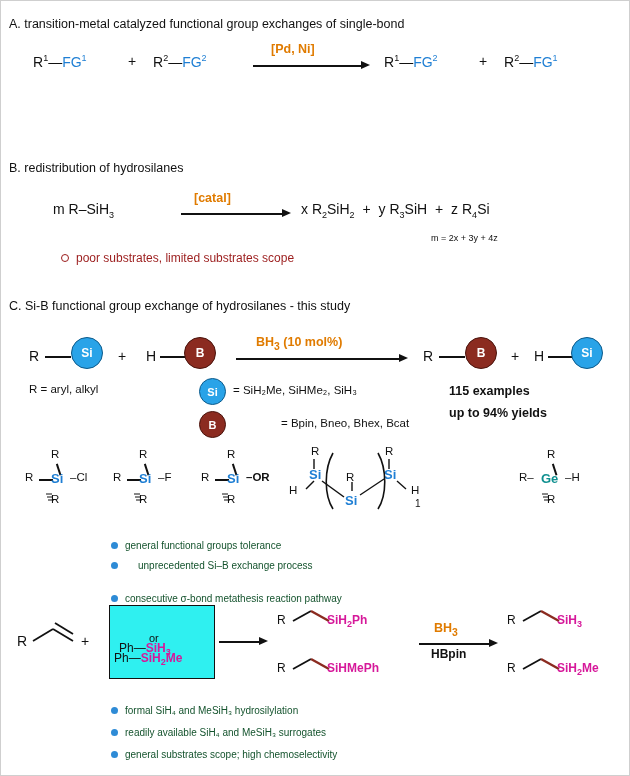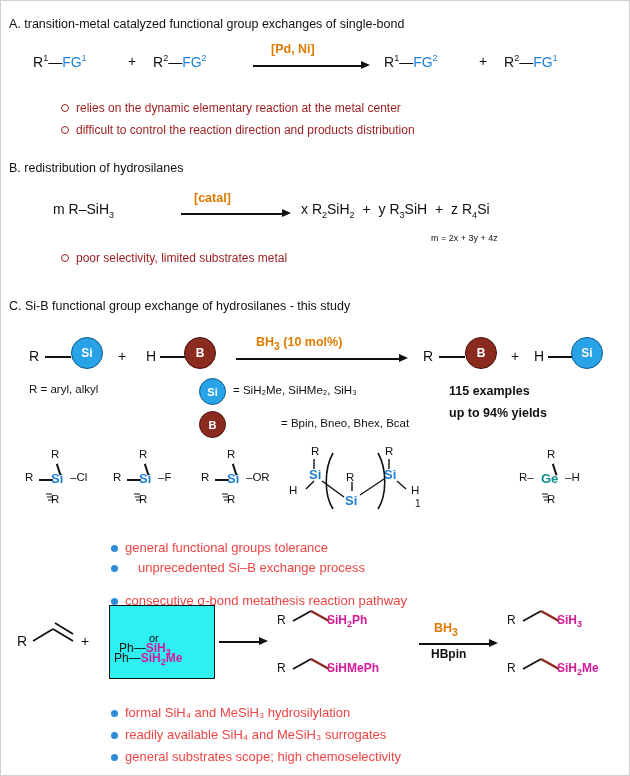--- a/index.html
+++ b/index.html
@@ -11,21 +11,21 @@
     position:relative;
     overflow:hidden;
   }
   .page{position:absolute;inset:0;border:1px solid #cfcfcf;box-sizing:border-box;}
   .abs{position:absolute;}
   .sec-title{font-size:12.5px;color:#111;font-weight:400;white-space:nowrap;}
   .bullet-row{display:flex;align-items:baseline;gap:7px;white-space:nowrap;}
   .dot-red{width:6px;height:6px;border:1.6px solid #9b1c1c;border-radius:50%;display:inline-block;flex:0 0 auto;}
   .dot-blue{width:7px;height:7px;background:#2e8bd6;border-radius:50%;display:inline-block;flex:0 0 auto;}
   .red-txt{color:#9b1c1c;font-size:12px;}
-  .blue-txt{color:#ef4444;font-size:13px;}
+  .blue-txt{color:#14532d;font-size:10px;}
   .eq{font-size:14px;color:#111;white-space:nowrap;}
   .eq sup{font-size:9px;}
   .eq sub{font-size:9px;}
   .blue{color:#1f7fd4;}
   .arrow-head{position:absolute;width:0;height:0;border-left:9px solid #111;border-top:4.5px solid transparent;border-bottom:4.5px solid transparent;}
   .orange{color:#e07b00;font-weight:bold;font-size:12.5px;white-space:nowrap;}
   .small-note{font-size:9px;color:#111;white-space:nowrap;}
   .circ{border-radius:50%;display:flex;align-items:center;justify-content:center;color:#fff;font-size:12px;font-weight:bold;}
   .circ-blue{background:#29a3e8;border:1.6px solid #0d5a8a;}
   .circ-dark{background:#8b2b20;border:1.6px solid #4a140d;}
@@ -59,28 +59,20 @@
   <div class="abs arrow-head" style="left:360px;top:60px;"></div>
 
   <div class="abs eq" style="left:383px;top:52px;">
     <span>R</span><sup>1</sup><span>—</span><span class="blue">FG</span><sup class="blue">2</sup>
   </div>
   <div class="abs eq" style="left:478px;top:52px;">+</div>
   <div class="abs eq" style="left:503px;top:52px;">
     <span>R</span><sup>2</sup><span>—</span><span class="blue">FG</span><sup class="blue">1</sup>
   </div>
 
-  <div class="abs bullet-row" style="left:60px;top:100px;">
-    <span class="dot-red"></span>
-    <span class="red-txt">relies on the dynamic elementary reaction at the metal center</span>
-  </div>
-  <div class="abs bullet-row" style="left:60px;top:122px;">
-    <span class="dot-red"></span>
-    <span class="red-txt">difficult to control the reaction direction and products distribution</span>
-  </div>
 
   <div class="abs sec-title" style="left:8px;top:160px;">B. redistribution of hydrosilanes</div>
 
   <div class="abs eq" style="left:52px;top:200px;">
     <span>m  R–SiH</span><sub>3</sub>
   </div>
 
   <div class="abs orange" style="left:193px;top:190px;text-align:center;">[catal]</div>
   <div class="abs hline" style="left:180px;top:212px;width:103px;"></div>
   <div class="abs arrow-head" style="left:281px;top:208px;"></div>
@@ -89,21 +81,21 @@
     <span>x R</span><sub>2</sub><span>SiH</span><sub>2</sub>
     <span style="padding:0 4px;">+</span>
     <span>y R</span><sub>3</sub><span>SiH</span>
     <span style="padding:0 4px;">+</span>
     <span>z R</span><sub>4</sub><span>Si</span>
   </div>
   <div class="abs small-note" style="left:430px;top:232px;">m = 2x + 3y + 4z</div>
 
   <div class="abs bullet-row" style="left:60px;top:250px;">
     <span class="dot-red"></span>
-    <span class="red-txt">poor selectivity, limited substrates metal</span>
+    <span class="red-txt">poor substrates, limited substrates scope</span>
   </div>
 
   <div class="abs sec-title" style="left:8px;top:298px;">C. Si-B functional group exchange of hydrosilanes - this study</div>
 
   <div class="abs eq" style="left:28px;top:347px;">R</div>
   <div class="abs bond" style="left:44px;top:355px;width:26px;"></div>
   <div class="abs circ circ-blue" style="left:70px;top:336px;width:30px;height:30px;">
     <span>Si</span>
   </div>
   <div class="abs eq" style="left:117px;top:347px;">+</div>
@@ -174,21 +166,21 @@
         <line x1="2" y1="4" x2="8" y2="4" stroke="#111" stroke-width="1"></line>
         <line x1="3" y1="7" x2="9" y2="7" stroke="#111" stroke-width="1"></line>
       </svg>
   </div>
 
   <div class="abs struct" style="left:226px;top:447px;">R</div>
   <div class="abs bond" style="left:232px;top:462px;width:12px;transform:rotate(72deg);"></div>
   <div class="abs struct" style="left:200px;top:470px;">R</div>
   <div class="abs bond" style="left:214px;top:478px;width:14px;"></div>
   <div class="abs struct si-blue" style="left:226px;top:470px;font-size:13px;">Si</div>
-  <div class="abs struct" style="left:245px;top:470px;">–OR</div>
+  <div class="abs struct" style="left:245px;top:470px;font-weight:bold;">–OR</div>
   <div class="abs struct" style="left:226px;top:492px;">R</div>
   <div class="abs" style="left:220px;top:486px;width:9px;height:8px;">
     <svg width="9" height="8" viewBox="0 0 9 8">
         <line x1="1" y1="1" x2="7" y2="1" stroke="#111" stroke-width="1"></line>
         <line x1="2" y1="4" x2="8" y2="4" stroke="#111" stroke-width="1"></line>
         <line x1="3" y1="7" x2="9" y2="7" stroke="#111" stroke-width="1"></line>
       </svg>
   </div>
 
   <div class="abs struct" style="left:310px;top:444px;">R</div>

